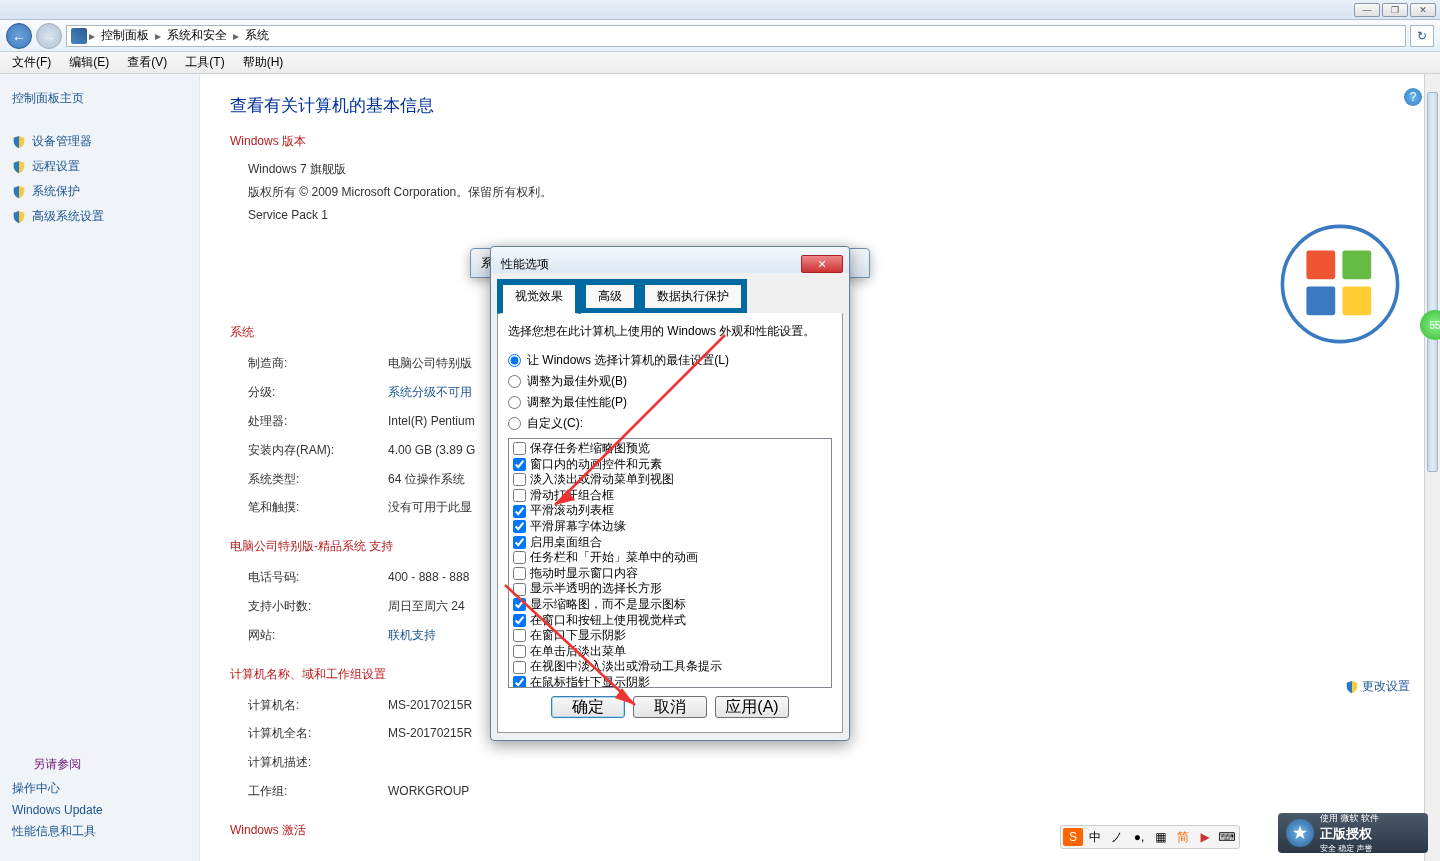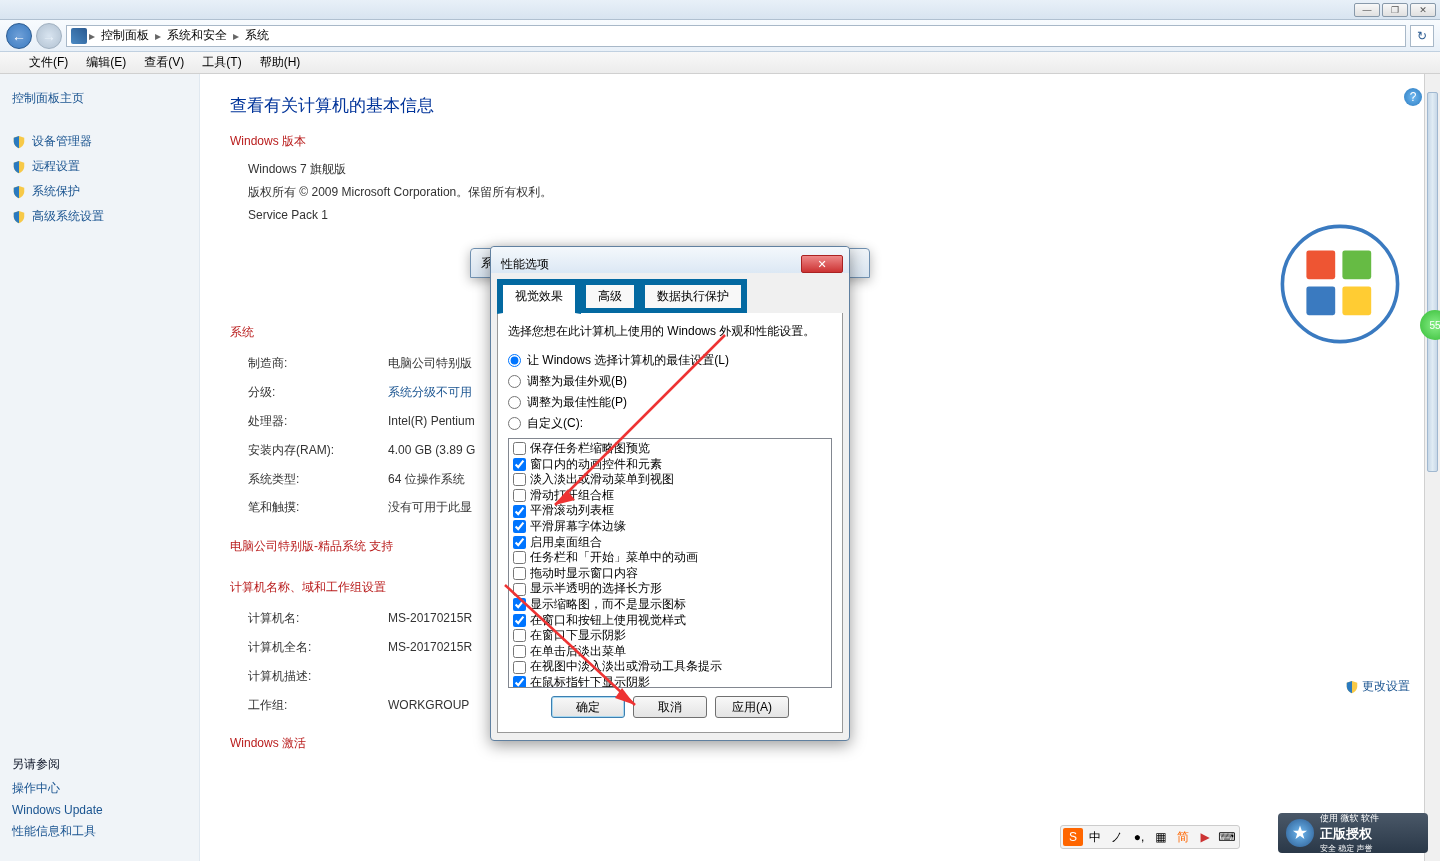--- a/index.html
+++ b/index.html
@@ -11,21 +11,21 @@
 .navbar { height: 32px; background: linear-gradient(#f8fbfe, #e8f0f8); border-bottom: 1px solid #c0d0e0; display: flex; align-items: center; padding: 0 6px; gap: 4px; }
 .nav-arrow { width: 26px; height: 26px; border-radius: 50%; background: radial-gradient(#6fa0d8, #3a7ac0); border: 1px solid #2a5a90; display: flex; align-items: center; justify-content: center; color: #fff; font-size: 14px; cursor: pointer; }
 .nav-arrow.disabled { background: radial-gradient(#d8e4f0,#b0c0d0); border-color:#a0b0c0; color:#e8f0f8; }
 .breadcrumb-bar { flex: 1; height: 22px; background: #fff; border: 1px solid #a8b8c8; display: flex; align-items: center; padding: 0 4px; gap: 2px; }
 .bc-icon { width: 16px; height: 16px; background: linear-gradient(45deg,#4a8ac4,#2a5a90); border-radius: 2px; }
 .bc-sep { color: #666; }
 .bc-item { padding: 2px 4px; cursor: pointer; }
 .refresh-box { width: 24px; height: 22px; border: 1px solid #a8b8c8; background:#fff; display:flex; align-items:center; justify-content:center; cursor:pointer; color:#2a5a90; }
 .search-box { width: 240px; height: 22px; border: 1px solid #a8b8c8; background:#fff; padding: 0 6px; display:flex; align-items:center; color:#888; font-style:italic; }
 
-.menubar { height: 22px; background: linear-gradient(#f8f8f8,#ececec); border-bottom: 1px solid #d0d0d0; display:flex; align-items:center; padding: 0 21px; gap: 2px; }
+.menubar { height: 22px; background: linear-gradient(#f8f8f8,#ececec); border-bottom: 1px solid #d0d0d0; display:flex; align-items:center; padding: 0 4px; gap: 2px; }
 .menu-item { padding: 2px 8px; cursor:pointer; }
 
 .content { display:flex; height: calc(100% - 74px); }
 .sidebar { width: 200px; background: #f0f4f8; padding: 16px 12px; border-right: 1px solid #e0e8f0; }
 .sidebar-title { color: #1a5490; font-size: 12px; margin-bottom: 12px; cursor:pointer; }
 .sidebar-link { display:flex; align-items:center; gap:6px; color: #1a5490; padding: 4px 0; cursor:pointer; }
 .shield-icon { width:14px; height:14px; }
 .sidebar-bottom { position:absolute; bottom: 18px; left: 12px; color:#666; }
 .sidebar-bottom .link { color:#1a5490; padding:3px 0; cursor:pointer; }
 
@@ -56,21 +56,21 @@
 .dlg-tab { padding: 3px 12px; border:6px solid #0369a1; background:#f8f8f8; cursor:pointer; margin-right:-1px; font-size:12px; }
 .dlg-tab.active { background:#fff; border-bottom:1px solid #fff; position:relative; z-index:1; }
 .dlg-body { background:#fff; margin: 0 6px 6px 6px; border:1px solid #999; border-top:none; padding: 10px; position:relative; top:-1px; }
 .dlg-instr { font-size:12px; margin-bottom:10px; }
 .radio-row { display:flex; align-items:center; gap:6px; padding:2px 0; font-size:12px; }
 .radio-row input { cursor:pointer; }
 .check-list { border:1px solid #828790; background:#fff; height:250px; overflow:hidden; margin-top:4px; padding:2px; }
 .check-row { display:flex; align-items:center; gap:4px; font-size:12px; padding:0px 2px; line-height:1.3; }
 .check-row input { cursor:pointer; width:13px; height:13px; }
 .dlg-buttons { display:flex; justify-content:center; gap:8px; padding:8px 0 4px; }
-.dlg-btn { width:74px; height:22px; border:1px solid #707070; background:linear-gradient(#f8f8f8,#e4e4e4); border-radius:3px; cursor:pointer; font-size:12px; }
+.dlg-btn { width:74px; height:22px; border:1px solid #707070; background:linear-gradient(#f8f8f8,#e4e4e4); border-radius:3px; cursor:pointer; font-size:16px; }
 .dlg-btn.primary { border:1px solid #3c7fb1; box-shadow: inset 0 0 0 1px #a8d8f0; }
 
 .arrow-red { position:absolute; pointer-events:none; }
 
 .ime-bar { position:absolute; bottom:12px; right:200px; display:flex; gap:2px; align-items:center; background:#f4f4f4; border:1px solid #ccc; padding:2px; border-radius:3px; }
 .ime-cell { width:20px; height:18px; display:flex; align-items:center; justify-content:center; font-size:12px; cursor:pointer; }
 .ime-orange { background:#f60; color:#fff; border-radius:2px; }
 
 .genuine-badge { position:absolute; bottom:8px; right:12px; width:150px; height:40px; background:linear-gradient(#4a5868,#2a3848); border-radius:4px; color:#fff; display:flex; align-items:center; padding:4px 8px; font-size:11px; }
 .badge-star { width:28px; height:28px; background:radial-gradient(#6fb8f0,#2a5a90); border-radius:50%; margin-right:6px; display:flex; align-items:center; justify-content:center; }
@@ -137,21 +137,21 @@
     </div>
     <div class="sidebar-link">
       <svg class="shield-icon" viewBox="0 0 16 16">
           <path fill="#f7c948" d="M8 1l6 2v4c0 4-3 7-6 8-3-1-6-4-6-8V3z"></path>
           <path fill="#2a7ac0" d="M8 1v14c-3-1-6-4-6-8V3z"></path>
         </svg>
       <span>高级系统设置</span>
     </div>
 
     <div class="sidebar-bottom">
-      <div style="color:#0f172a; padding-bottom:4px;">另请参阅</div>
+      <div style="color:#701a75; padding-bottom:4px;text-align:center;">另请参阅</div>
       <div class="link">操作中心</div>
       <div class="link">Windows Update</div>
       <div class="link">性能信息和工具</div>
     </div>
   </div>
 
   <div class="main">
     <div class="help-icon">?</div>
     <div class="main-title">查看有关计算机的基本信息</div>
 
@@ -194,20 +194,34 @@
           <div class="info-value">64 位操作系统</div>
         </div>
       <div class="info-row">
           <div class="info-label">笔和触摸:</div>
           <div class="info-value">没有可用于此显</div>
         </div>
     </div>
 
     <div style="height:8px"></div>
     <div class="section-label">电脑公司特别版-精品系统 支持</div>
+    <div class="indent">
+      <div class="info-row">
+          <div class="info-label">电话号码:</div>
+          <div class="info-value">400 - 888 - 888</div>
+        </div>
+      <div class="info-row">
+          <div class="info-label">支持小时数:</div>
+          <div class="info-value">周日至周六  24</div>
+        </div>
+      <div class="info-row">
+          <div class="info-label">网站:</div>
+          <div class="info-value link-blue">联机支持</div>
+        </div>
+    </div>
 
     <div style="height:8px"></div>
     <div class="section-label">计算机名称、域和工作组设置</div>
     <div class="indent">
       <div class="info-row">
           <div class="info-label">计算机名:</div>
           <div class="info-value">MS-20170215R</div>
         </div>
       <div class="info-row">
           <div class="info-label">计算机全名:</div>

